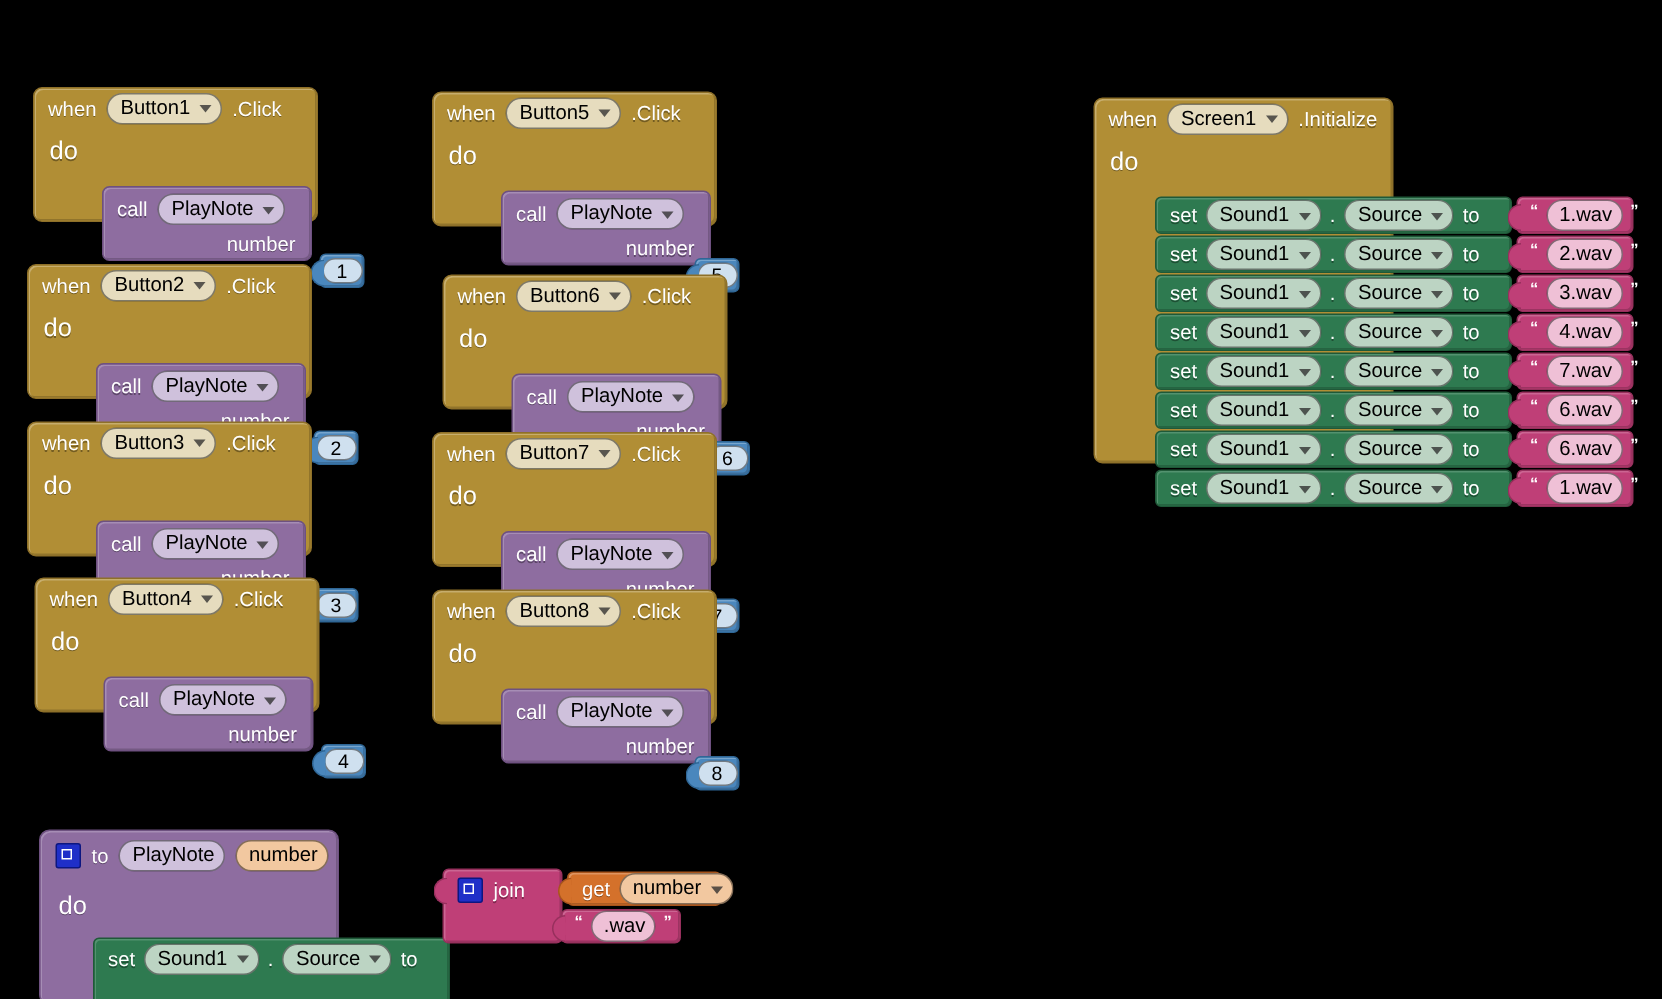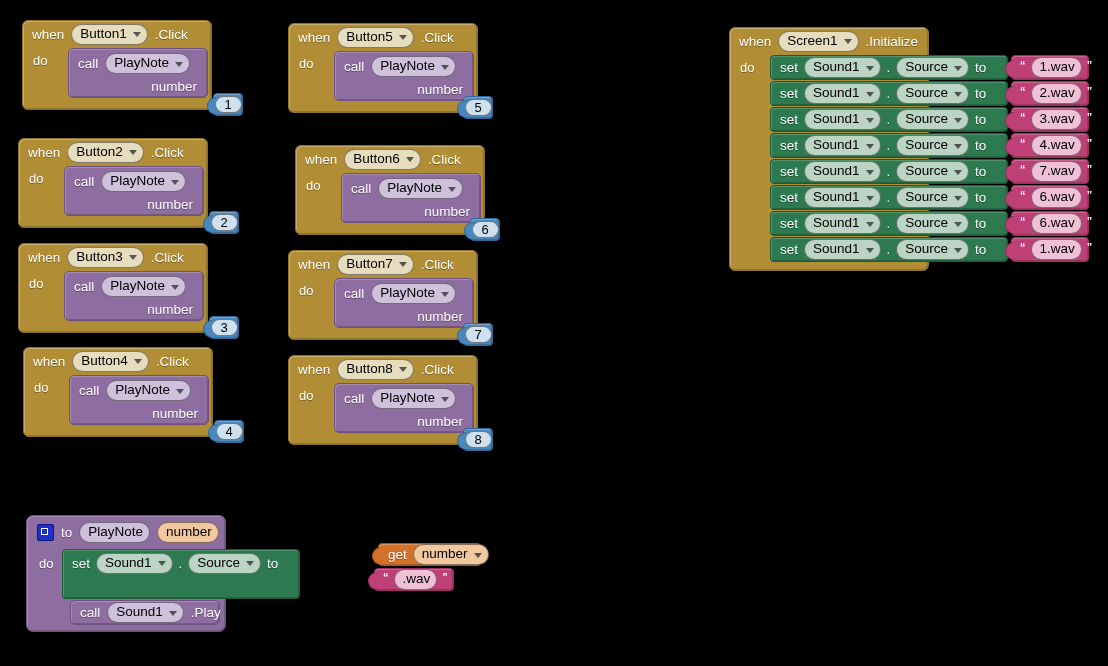--- a/index.html
+++ b/index.html
@@ -19,20 +19,21 @@
     position: absolute;
     left: 0; top: 0;
     width: 1108px;
     height: 666px;
   }
 
   
   .blk {
     position: absolute;
     box-sizing: border-box;
+    margin-top: 38px;
   }
 
   
   .event-blk {
     background: #B18E35;
     border: 1px solid #8E7029;
     border-radius: 6px 6px 6px 6px;
     box-shadow: inset 1px 1px 0 rgba(255,255,255,.28),
                 inset -1px -1px 0 rgba(0,0,0,.18);
   }
@@ -44,21 +45,21 @@
     align-items: center;
     padding: 0 8px 0 9px;
     gap: 7px;
     white-space: nowrap;
   }
   .event-do {
     position: absolute;
     left: 10px;
     top: 32px;
     color: #ffffff;
-    font-size: 13px;
+    font-size: 17px;
     text-shadow: 0 1px 0 rgba(0,0,0,.35);
   }
   .kw {
     color: #ffffff;
     font-size: 13.5px;
     text-shadow: 0 1px 0 rgba(0,0,0,.35);
   }
 
   
   .fld {
@@ -680,20 +681,27 @@
       <span class="kw">call</span>
       <span class="fld purple">
         <span>Sound1</span>
         <i class="caret"></i>
       </span>
       <span class="kw">.Play</span>
     </div>
   </div>
 </div>
 
+<div class="blk pink-blk" style="left:295px; top:541px; width:80px; height:50px;">
+  <span class="tab" style="background:#BF3F77; border:1px solid #97305D; border-right:none; top:5px;"></span>
+  <div class="pink-row" style="left:9px; top:2px; height:22px; gap:7px;">
+    <span class="mutator"></span>
+    <span class="kw">join</span>
+  </div>
+</div>
 
 <div class="blk orange-blk" style="left:378px; top:543px; width:103px; height:23px;">
   <span class="tab" style="background:#D4712B; border:1px solid #A8551C; border-right:none; top:3px;"></span>
   <span class="kw">get</span>
   <span class="fld orange">
     <span>number</span>
     <i class="caret"></i>
   </span>
 </div>
 

